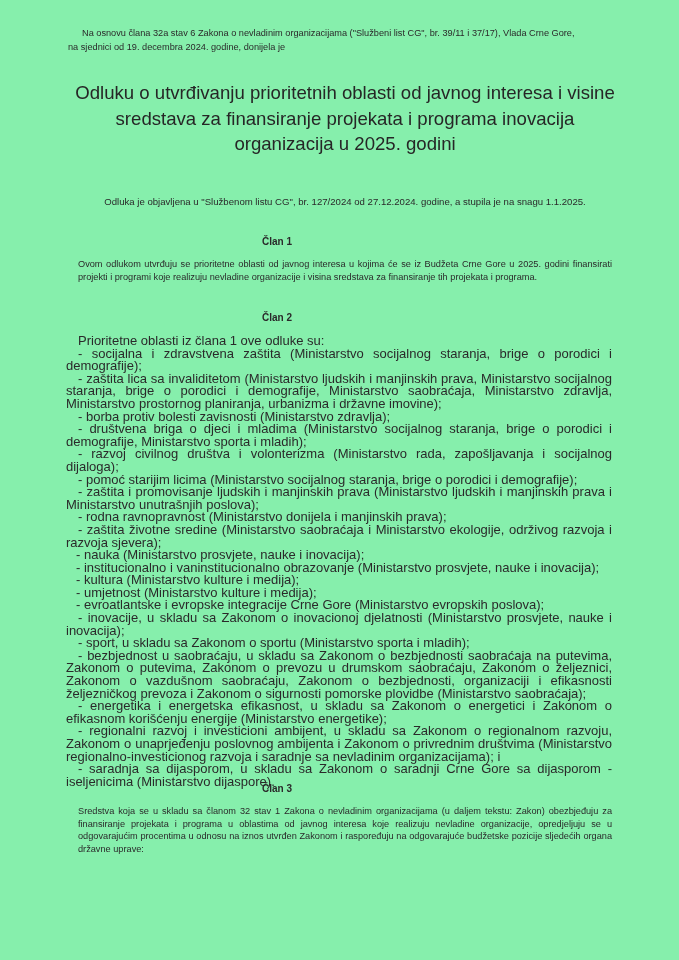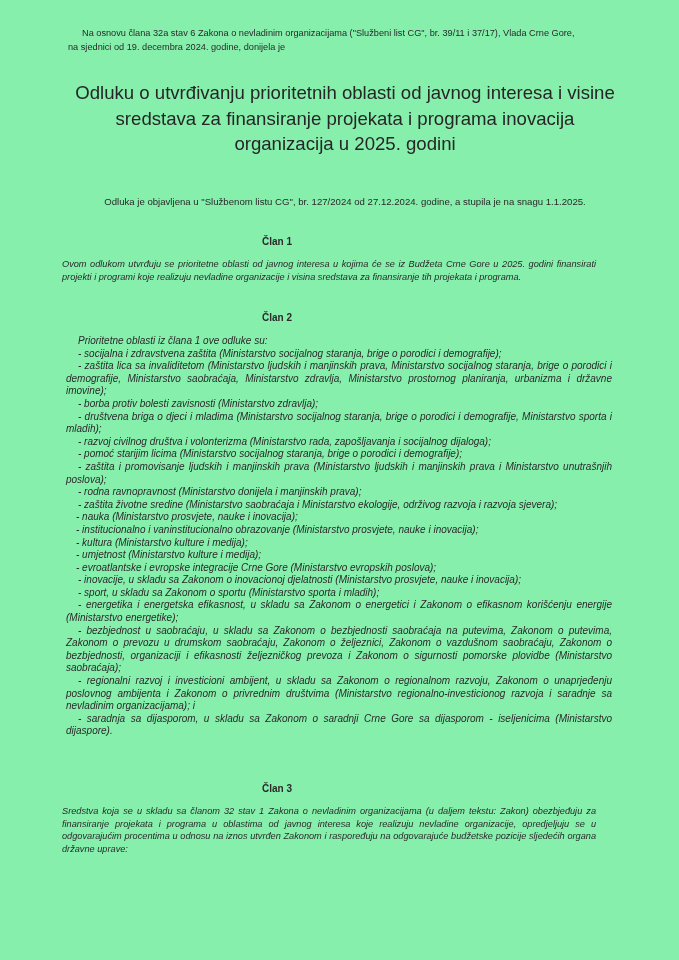--- a/index.html
+++ b/index.html
@@ -5,23 +5,23 @@
   html, body { margin: 0; padding: 0; background: #ffffff; }
   body { width: 679px; height: 960px; overflow: hidden; position: relative;
          font-family: "Liberation Sans", "DejaVu Sans", sans-serif; color: #2a2a2a; }
   .page { position: absolute; left: 0; top: 0; width: 679px; height: 960px; background: #86efac; }
   .intro { position: absolute; left: 68px; top: 26px; width: 600px; font-size: 9.2px; line-height: 14px; }
   .intro .l1 { padding-left: 14px; }
   .title { position: absolute; left: 40px; top: 80px; width: 610px; text-align: center;
            font-size: 18.6px; line-height: 25.5px; color: #262626; }
   .pubnote { position: absolute; left: 60px; top: 196px; width: 570px; text-align: center; font-size: 9.6px; }
   .article-title { position: absolute; left: 0; width: 554px; text-align: center; font-weight: bold; font-size: 10px; }
-  .para { position: absolute; left: 50px; width: 546px; font-size: 9.2px; line-height: 12.6px; text-align: justify; font-style: italic; }
+  .para { position: absolute; left: 66px; width: 546px; font-size: 9.2px; line-height: 12.6px; text-align: justify; }
   .para .indent { padding-left: 12px; }
-  .list { position: absolute; left: 66px; width: 546px; font-size: 10px; line-height: 12.6px; font-style: italic; }
+  .list { position: absolute; left: 66px; width: 546px; font-size: 13px; line-height: 12.6px; }
   .list .lead { padding-left: 12px; }
   .list .item { text-align: justify; text-indent: 12px; }
   .list .item.short { text-indent: 10px; }
 </style>
 </head>
 <body>
 
 <div class="page">
 
   <div class="intro">
@@ -54,22 +54,22 @@
     <div class="item">- zaštita i promovisanje ljudskih i manjinskih prava (Ministarstvo ljudskih i manjinskih prava i Ministarstvo unutrašnjih poslova);</div>
     <div class="item">- rodna ravnopravnost (Ministarstvo donijela i manjinskih prava);</div>
     <div class="item">- zaštita životne sredine (Ministarstvo saobraćaja i Ministarstvo ekologije, održivog razvoja i razvoja sjevera);</div>
     <div class="item short">- nauka (Ministarstvo prosvjete, nauke i inovacija);</div>
     <div class="item short">- institucionalno i vaninstitucionalno obrazovanje (Ministarstvo prosvjete, nauke i inovacija);</div>
     <div class="item short">- kultura (Ministarstvo kulture i medija);</div>
     <div class="item short">- umjetnost (Ministarstvo kulture i medija);</div>
     <div class="item short">- evroatlantske i evropske integracije Crne Gore (Ministarstvo evropskih poslova);</div>
     <div class="item">- inovacije, u skladu sa Zakonom o inovacionoj djelatnosti (Ministarstvo prosvjete, nauke i inovacija);</div>
     <div class="item">- sport, u skladu sa Zakonom o sportu (Ministarstvo sporta i mladih);</div>
+    <div class="item">- bezbjednost u saobraćaju, u skladu sa Zakonom o bezbjednosti saobraćaja na putevima, Zakonom o putevima, Zakonom o prevozu u drumskom saobraćaju, Zakonom o željeznici, Zakonom o vazdušnom saobraćaju, Zakonom o bezbjednosti, organizaciji i efikasnosti željezničkog prevoza i Zakonom o sigurnosti pomorske plovidbe (Ministarstvo saobraćaja);</div>
     <div class="item">- energetika i energetska efikasnost, u skladu sa Zakonom o energetici i Zakonom o efikasnom korišćenju energije (Ministarstvo energetike);</div>
-    <div class="item">- bezbjednost u saobraćaju, u skladu sa Zakonom o bezbjednosti saobraćaja na putevima, Zakonom o putevima, Zakonom o prevozu u drumskom saobraćaju, Zakonom o željeznici, Zakonom o vazdušnom saobraćaju, Zakonom o bezbjednosti, organizaciji i efikasnosti željezničkog prevoza i Zakonom o sigurnosti pomorske plovidbe (Ministarstvo saobraćaja);</div>
     <div class="item">- regionalni razvoj i investicioni ambijent, u skladu sa Zakonom o regionalnom razvoju, Zakonom o unaprjeđenju poslovnog ambijenta i Zakonom o privrednim društvima (Ministarstvo regionalno-investicionog razvoja i saradnje sa nevladinim organizacijama); i</div>
     <div class="item">- saradnja sa dijasporom, u skladu sa Zakonom o saradnji Crne Gore sa dijasporom - iseljenicima (Ministarstvo dijaspore).</div>
   </div>
 
   <div class="article-title" style="top:783px;">Član 3</div>
   <div class="para" style="top:805px;">
     <div class="indent">Sredstva koja se u skladu sa članom 32 stav 1 Zakona o nevladinim organizacijama (u daljem tekstu: Zakon) obezbjeđuju za finansiranje projekata i programa u oblastima od javnog interesa koje realizuju nevladine organizacije, opredjeljuju se u odgovarajućim procentima u odnosu na iznos utvrđen Zakonom i raspoređuju na odgovarajuće budžetske pozicije sljedećih organa državne uprave:</div>
   </div>
 
 </div>

